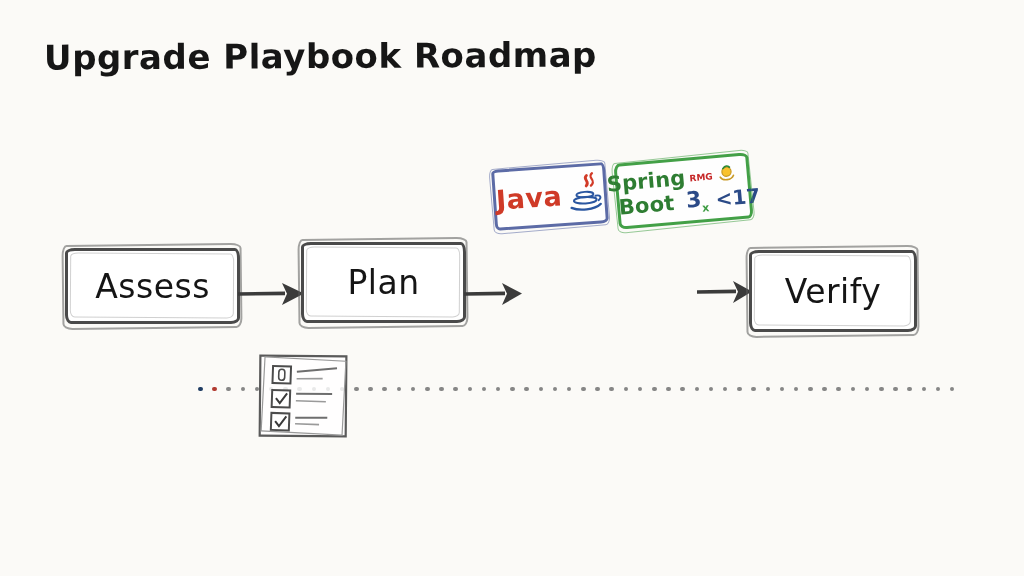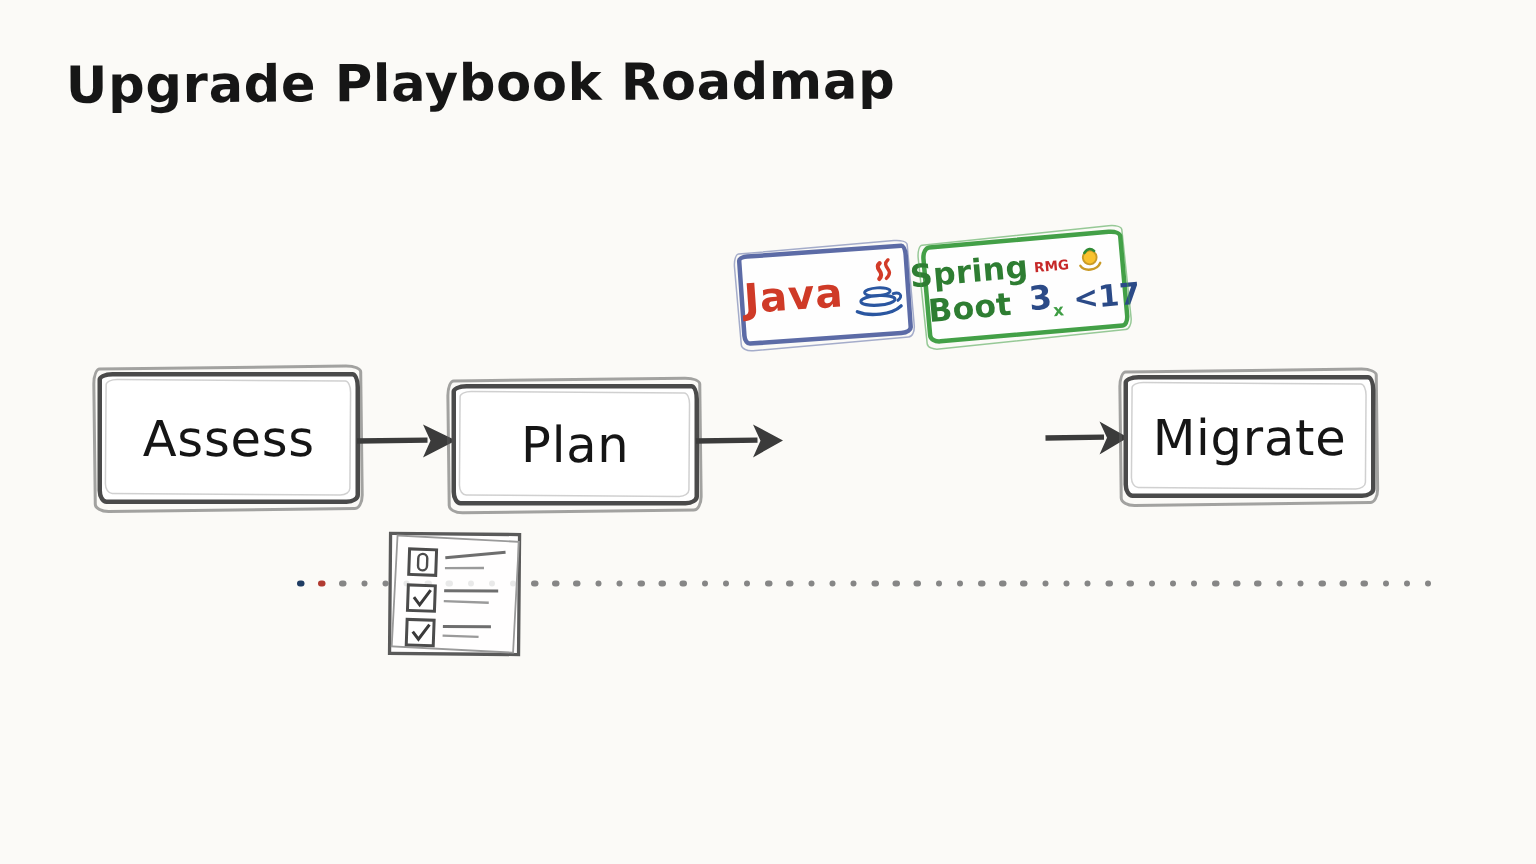--- a/index.html
+++ b/index.html
@@ -43,22 +43,22 @@
   .step-box.highlight{border-color:#d99c31;}
   .step-box.highlight::before{border-color:rgba(199,138,28,.85);}
   .step-box.highlight::after{border-color:rgba(226,178,84,.55);}
   .step-box.highlight .outer-sketch{
     position:absolute;inset:-12px -8px -13px -9px;
     border:1.5px solid rgba(110,110,110,.4);
     border-radius:9px 6px 10px 5px / 6px 9px 5px 10px;
     transform:rotate(.6deg);pointer-events:none;
   }
 
-  #box-0{left:65px;top:248px;width:175px;height:88px;}
-  #box-1{left:301px;top:256px;width:165px;height:81px;}
+  #box-0{left:65px;top:248px;width:175px;height:76px;}
+  #box-1{left:301px;top:242px;width:165px;height:81px;}
   #box-2{left:519px;top:246px;width:181px;height:90px;}
   #box-3{left:749px;top:250px;width:168px;height:82px;}
 
   
   .arrow{position:absolute;height:28px;}
   #arrow-0{left:237px;top:280px;width:68px;}
   #arrow-1{left:463px;top:280px;width:60px;}
   #arrow-2{left:696px;top:278px;width:57px;}
 
   
@@ -158,21 +158,21 @@
     <path d="M1 14 L42 13.4" stroke="#3b3b3b" stroke-width="3.6" fill="none"></path>
     <polygon points="39,3 59,13.6 39,25 44,13.8" fill="#3b3b3b"></polygon>
   </svg>
 
   <svg class="arrow" id="arrow-2" viewBox="0 0 57 28" aria-hidden="true">
     <path d="M1 14 L40 13.4" stroke="#3b3b3b" stroke-width="3.6" fill="none"></path>
     <polygon points="37,3 56,13.6 37,25 42,13.8" fill="#3b3b3b"></polygon>
   </svg>
 
   <div class="step-box" id="box-3">
-    <span class="step-label">Migrate</span>
+    <span class="step-label">Verify</span>
   </div>
 
   <div class="timeline">
       <span class="dot" style="background: rgb(31, 60, 99);"></span>
       <span class="dot" style="background: rgb(177, 58, 49);"></span>
       <span class="dot" style="background: rgb(134, 134, 134);"></span>
       <span class="dot" style="background: rgb(134, 134, 134);"></span>
       <span class="dot" style="background: rgb(134, 134, 134);"></span>
       <span class="dot" style="background: rgb(134, 134, 134);"></span>
       <span class="dot" style="background: rgb(134, 134, 134);"></span>

